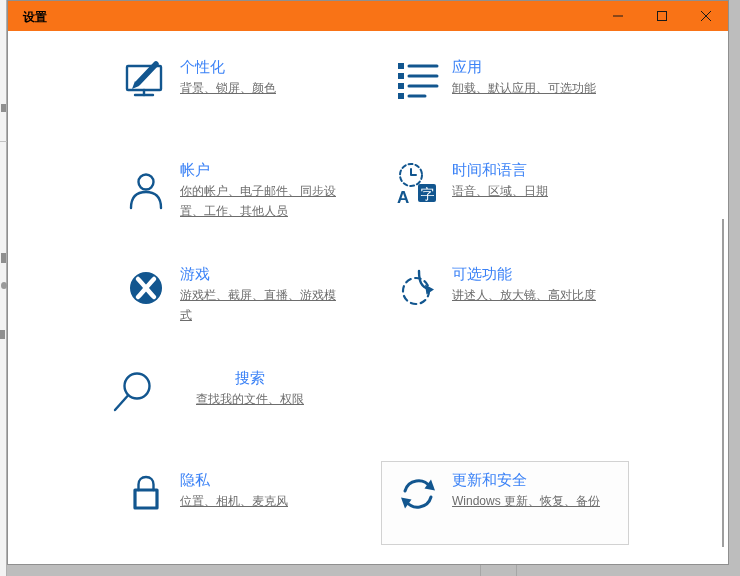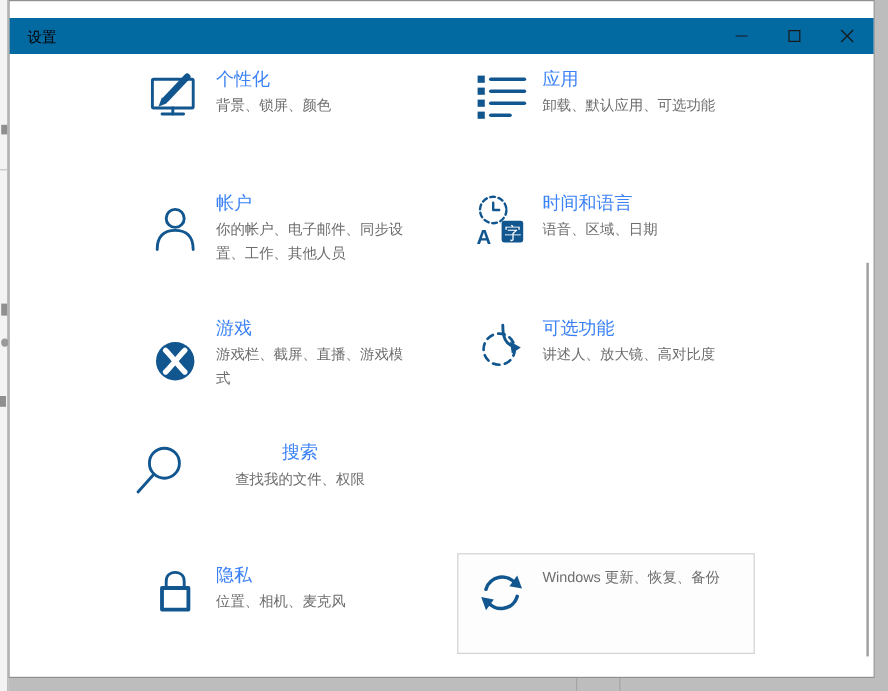--- a/index.html
+++ b/index.html
@@ -10,37 +10,37 @@
     -webkit-font-smoothing:antialiased;
   }
   
   .bg-left{position:absolute;left:0;top:0;width:7px;height:576px;background:#f3f3f3;border-right:1px solid #b0b0b0;box-sizing:border-box;}
   .mark{position:absolute;background:#8f8f8f;}
   
   .window{
     position:absolute;left:7px;top:0;width:722px;height:565px;
     background:#ffffff;border:1px solid #8f8f8f;box-sizing:border-box;
   }
-  .titlebar{position:absolute;left:0;top:14px;right:0;height:30px;background:#0369a1;}
+  .titlebar{position:absolute;left:0;top:0;right:0;height:30px;background:#f97316;font-weight:bold;}
   .win-title{position:absolute;left:15px;top:8px;font-size:12px;color:#000;}
   .controls{position:absolute;right:0;top:0;display:flex;}
   .ctrl{width:44px;height:30px;display:flex;align-items:center;justify-content:center;background:transparent;border:none;padding:0;}
   .ctrl svg{stroke:#1a1a1a;stroke-width:1;fill:none;}
   
   .tile{
     position:absolute;display:flex;gap:10px;align-items:flex-start;
     width:248px;box-sizing:border-box;padding:8px 12px;cursor:pointer;
     border:1px solid transparent;
   }
   .tile.highlight{border:1px solid #d2d2d2;background:#fdfdfd;height:84px;}
   .ticon{width:48px;height:48px;flex:none;}
   svg.ic{stroke:#12568f;fill:none;stroke-width:2.4;stroke-linecap:round;stroke-linejoin:round;}
   .ttext{width:172px;}
   .ttitle{font-size:15px;line-height:20px;color:#3b82f6;}
-  .tsub{font-size:12px;line-height:20px;color:#6d6d6d;margin-top:1px;}
+  .tsub{font-size:12px;line-height:20px;color:#6d6d6d;margin-top:1px;text-decoration:underline;}
   .scroll-thumb{position:absolute;left:714px;top:218px;width:2px;height:328px;background:#9e9e9e;}
   .edge-line{position:absolute;top:565px;width:1px;height:11px;background:#a6a6a6;}
 </style>
 </head>
 <body>
 
 <div class="bg-left">
   <div class="mark" style="left:1px;top:104px;width:5px;height:8px;"></div>
   <div class="mark" style="left:0;top:141px;width:7px;height:1px;background:#c2c2c2;"></div>
   <div class="mark" style="left:1px;top:253px;width:5px;height:10px;"></div>
@@ -124,21 +124,21 @@
       <text x="3" y="43" style="fill:#12568f;stroke:none;font-size:17px;font-weight:bold;font-family:'Liberation Sans',sans-serif;">A</text>
       <rect x="24" y="24" width="18" height="18" rx="2" style="fill:#12568f;stroke:none;"></rect>
       <text x="26.5" y="39" style="fill:#ffffff;stroke:none;font-size:14px;">字</text>
     </svg>
     <div class="ttext">
       <div class="ttitle">时间和语言</div>
       <div class="tsub">语音、区域、日期</div>
     </div>
   </div>
 
-  <div class="tile" style="left:101px;top:254px;align-items:flex-end;">
+  <div class="tile" style="left:101px;top:254px;">
     <svg class="ic ticon" viewBox="0 0 48 48">
       <circle cx="24" cy="24" r="16" style="fill:#12568f;stroke:none;"></circle>
       <path d="M16 15 C21 20 27 28 32 33" style="stroke:#ffffff;stroke-width:4.5;"></path>
       <path d="M32 15 C27 20 21 28 16 33" style="stroke:#ffffff;stroke-width:4.5;"></path>
     </svg>
     <div class="ttext">
       <div class="ttitle">游戏</div>
       <div class="tsub">游戏栏、截屏、直播、游戏模式</div>
     </div>
   </div>
@@ -179,18 +179,19 @@
   </div>
 
   <div class="tile highlight" style="left:373px;top:460px;">
     <svg class="ic ticon" viewBox="0 0 48 48">
       <path d="M11 21 A 14 14 0 0 1 36 17" style="stroke-width:3;"></path>
       <path d="M37 9.5 L41 20.5 L30.5 18.5 Z" style="fill:#12568f;stroke:none;"></path>
       <path d="M37 27 A 14 14 0 0 1 12 31" style="stroke-width:3;"></path>
       <path d="M11 38.5 L7 27.5 L17.5 29.5 Z" style="fill:#12568f;stroke:none;"></path>
     </svg>
     <div class="ttext">
+      <div class="ttitle">更新和安全</div>
       <div class="tsub">Windows 更新、恢复、备份</div>
     </div>
   </div>
 
   <div class="scroll-thumb"></div>
 </div>
 
 </body></html>

